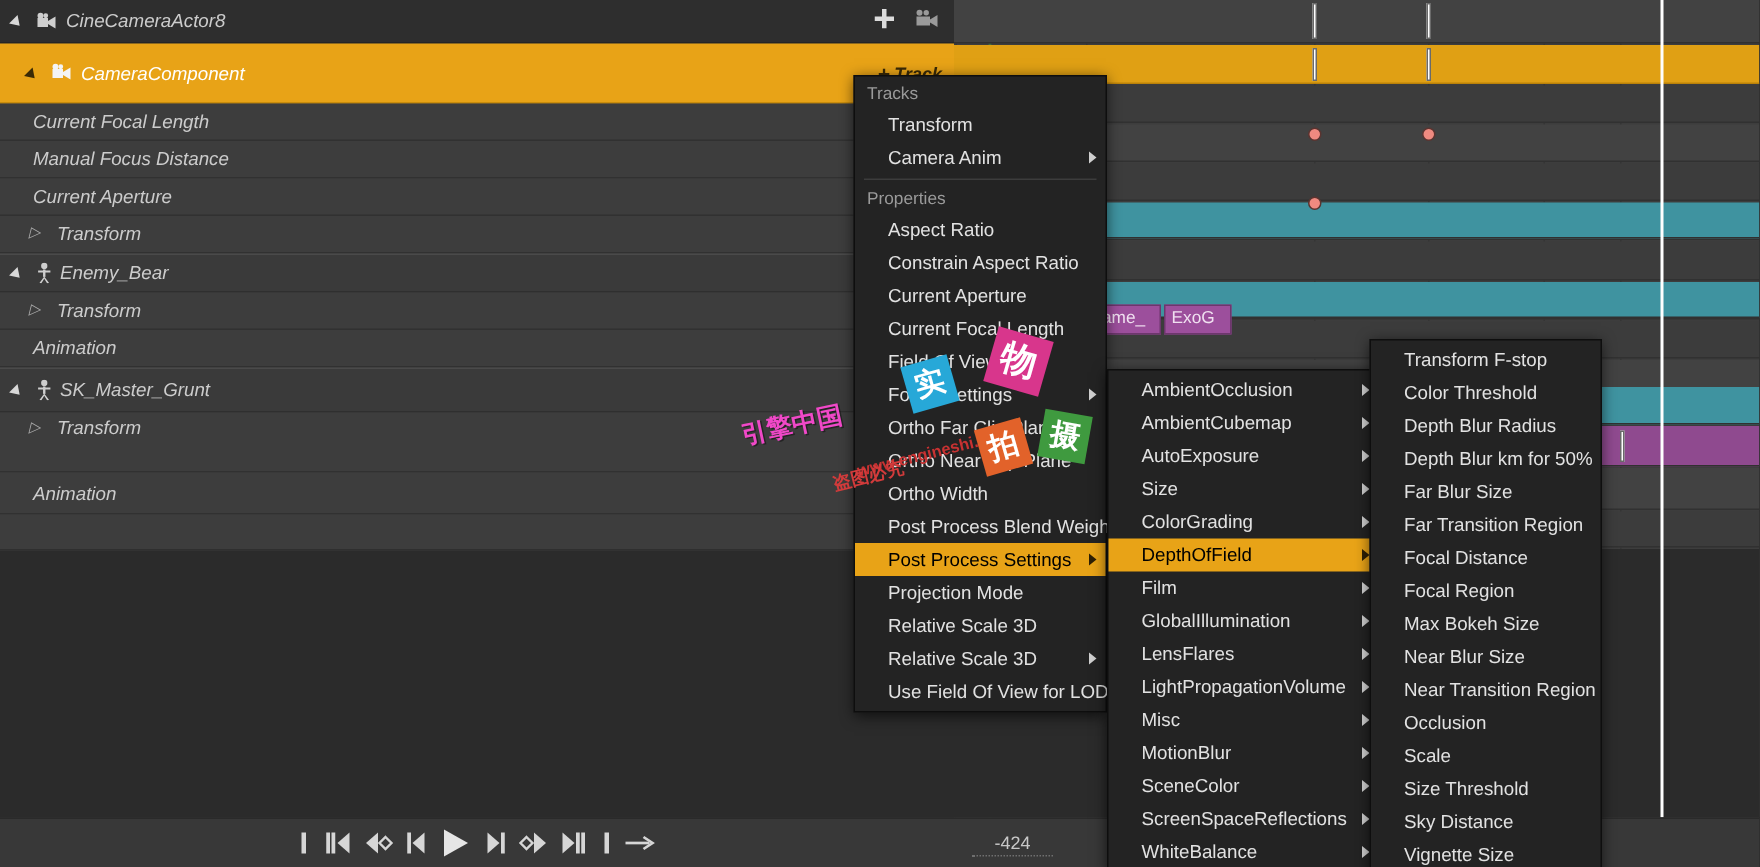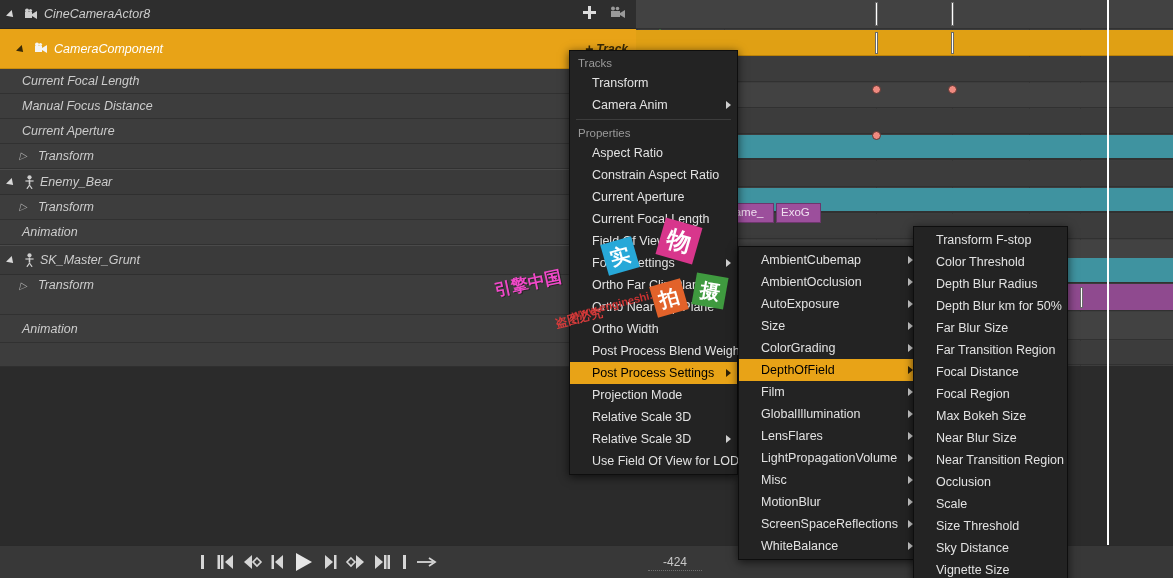--- a/index.html
+++ b/index.html
@@ -553,25 +553,25 @@
       <span>Relative Scale 3D</span>
       <span class="arrow"></span>
     </div>
     <div class="menu-item">
       <span>Use Field Of View for LOD</span>
     </div>
   </div>
 
   <div class="menu" id="menu-pp">
     <div class="menu-item">
+      <span>AmbientOcclusion</span>
+        <span class="arrow"></span>
+      </div>
+    <div class="menu-item">
       <span>AmbientCubemap</span>
-        <span class="arrow"></span>
-      </div>
-    <div class="menu-item">
-      <span>AmbientOcclusion</span>
         <span class="arrow"></span>
       </div>
     <div class="menu-item">
       <span>AutoExposure</span>
         <span class="arrow"></span>
       </div>
     <div class="menu-item">
       <span>Size</span>
         <span class="arrow"></span>
       </div>
@@ -601,20 +601,24 @@
       </div>
     <div class="menu-item">
       <span>Misc</span>
         <span class="arrow"></span>
       </div>
     <div class="menu-item">
       <span>MotionBlur</span>
         <span class="arrow"></span>
       </div>
     <div class="menu-item">
+      <span>SceneColor</span>
+        <span class="arrow"></span>
+      </div>
+    <div class="menu-item">
       <span>ScreenSpaceReflections</span>
         <span class="arrow"></span>
       </div>
     <div class="menu-item">
       <span>WhiteBalance</span>
         <span class="arrow"></span>
       </div>
   </div>
 
   <div class="menu" id="menu-dof">

